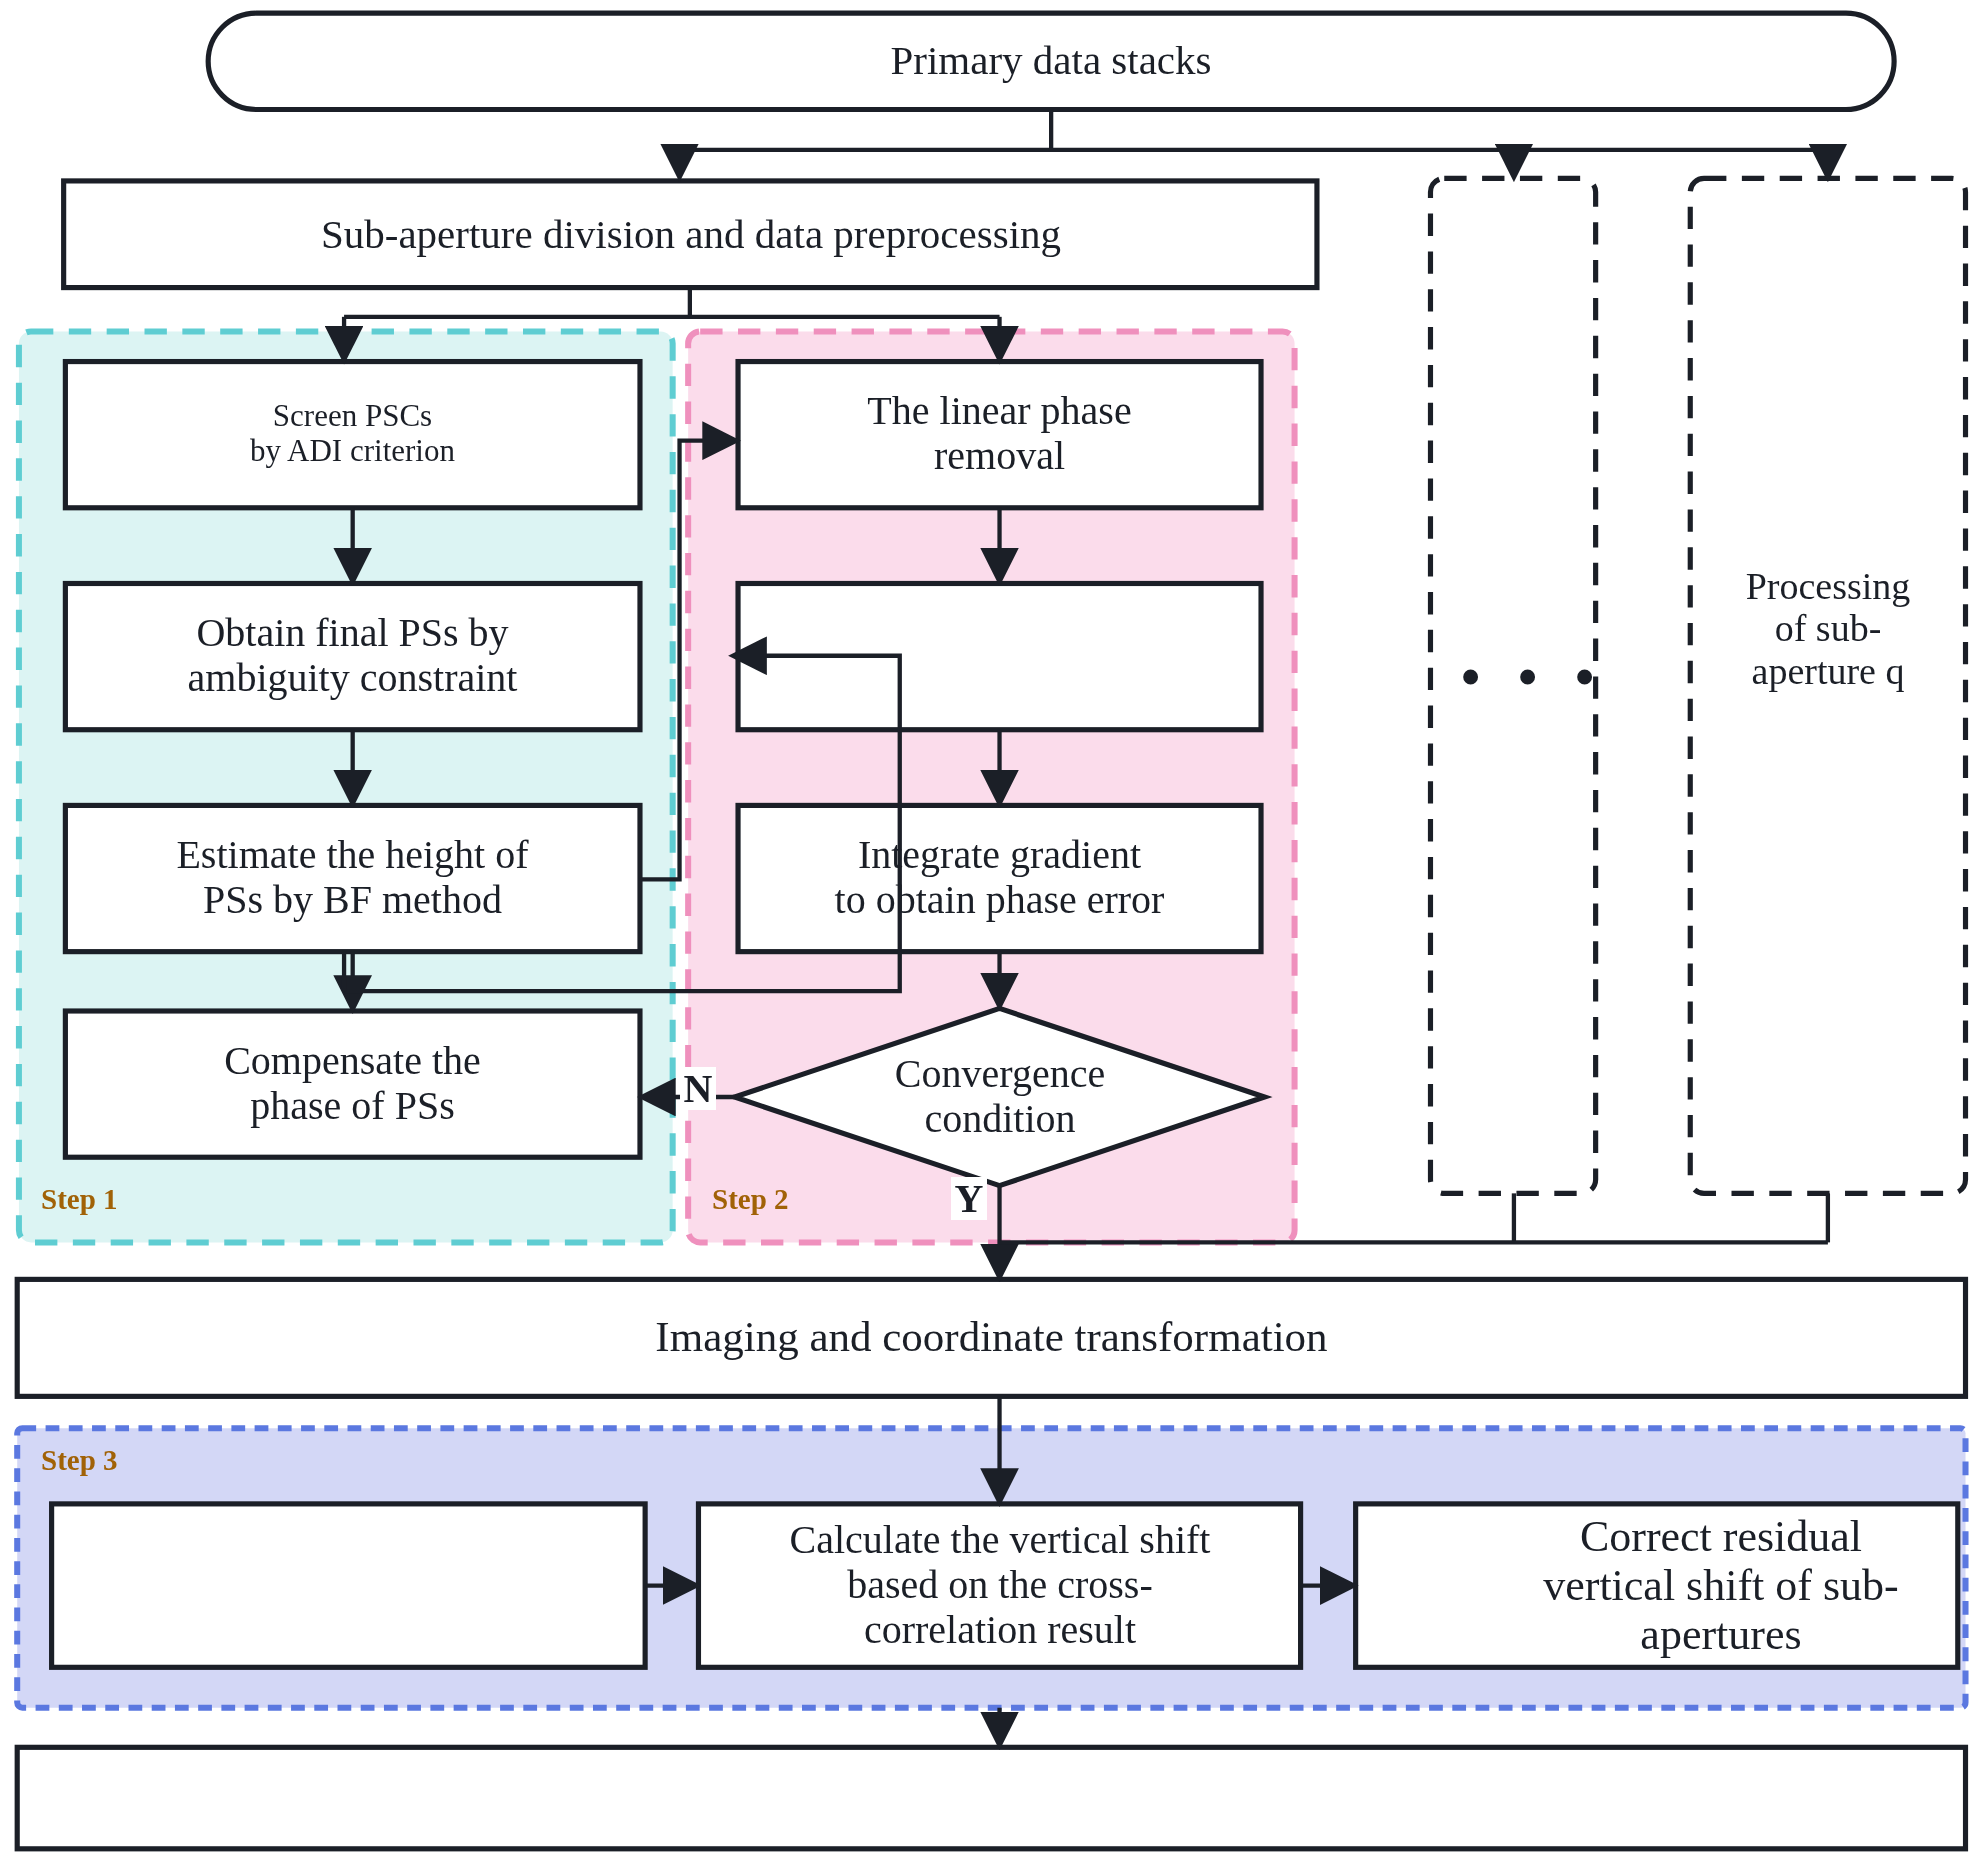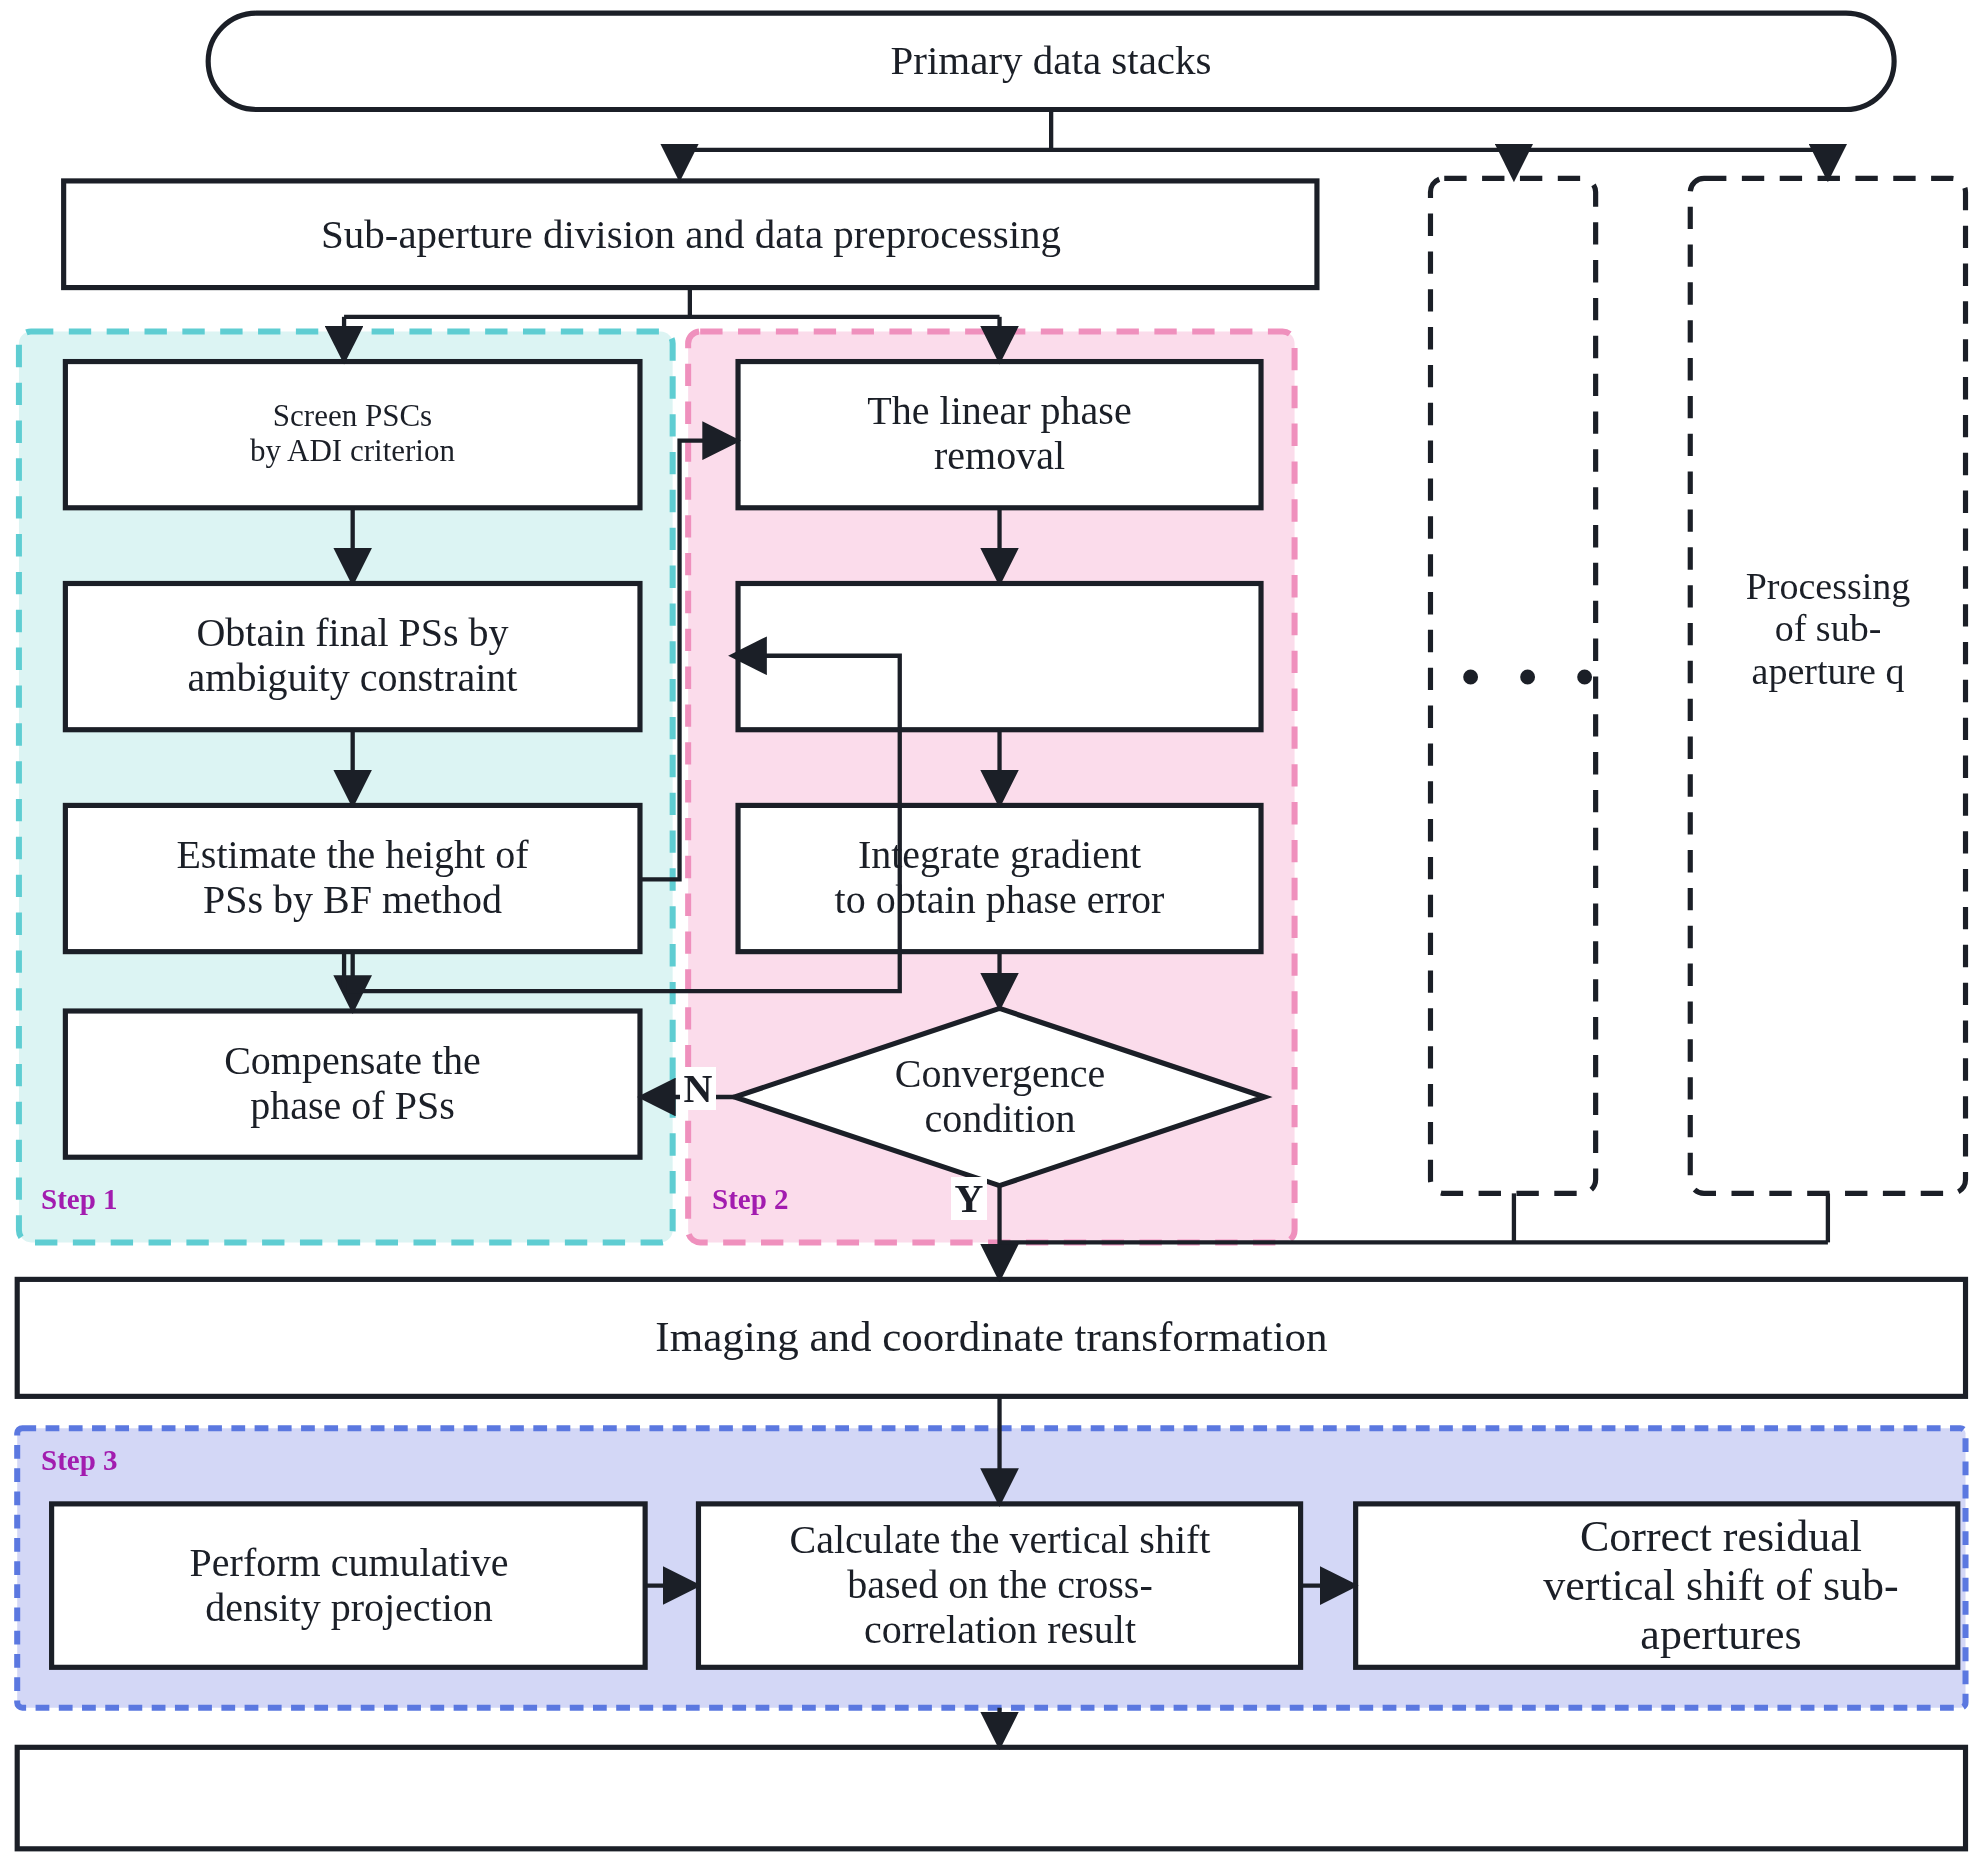--- a/index.html
+++ b/index.html
@@ -2,21 +2,21 @@
 <html style="font-size:13.8px"><head>
 <meta charset="utf-8">
 <style>
   html,body{margin:0;padding:0;background:#ffffff;}
   #root{position:relative;width:1981px;height:1862px;background:#ffffff;
         font-family:"Liberation Serif", serif;}
   svg#canvas{position:absolute;left:0;top:0;width:1981px;height:1862px;}
   .lbl{position:absolute;display:flex;align-items:center;justify-content:center;
        text-align:center;font-weight:normal;color:#1b1f27;line-height:1.12;
        font-family:"Liberation Serif", serif;pointer-events:none;}
-  .steptag{position:absolute;font-weight:bold;color:#a21caf;
+  .steptag{position:absolute;font-weight:bold;color:#a16207;
            font-family:"Liberation Serif", serif;font-size:29px;}
   .branchlbl{position:absolute;font-weight:bold;color:#1b1f27;background:#ffffff;
              font-family:"Liberation Serif", serif;font-size:40px;line-height:1;
              padding:1.7px 3.4px;}
   .ellipsis{position:absolute;font-weight:bold;color:#1b1f27;font-size:55px;
             letter-spacing:12px;font-family:"Liberation Serif", serif;}
 </style>
 </head>
 <body>
 
@@ -132,22 +132,20 @@
 condition</div>
 
   <div class="lbl" style="left:1699px;top:551px;width:258px;height:155px;font-size:38px;white-space:pre-line;">Processing
 of sub-
 aperture q</div>
 
   <div class="ellipsis" style="left:1461px;top:645px;">• • •</div>
 
   <div class="lbl" style="left:17px;top:1279px;width:1949px;height:117px;font-size:43px;">Imaging and coordinate transformation</div>
 
-  <div class="lbl" style="left:52px;top:1504px;width:594px;height:163px;font-size:40px;white-space:pre-line;">Perform cumulative
-density projection</div>
 
   <div class="lbl" style="left:699px;top:1504px;width:602px;height:163px;font-size:40px;white-space:pre-line;">Calculate the vertical shift
 based on the cross-
 correlation result</div>
 
   <div class="lbl" style="left:1420px;top:1504px;width:602px;height:163px;font-size:44px;white-space:pre-line;">Correct residual
 vertical shift of sub-
 apertures</div>
 
 

